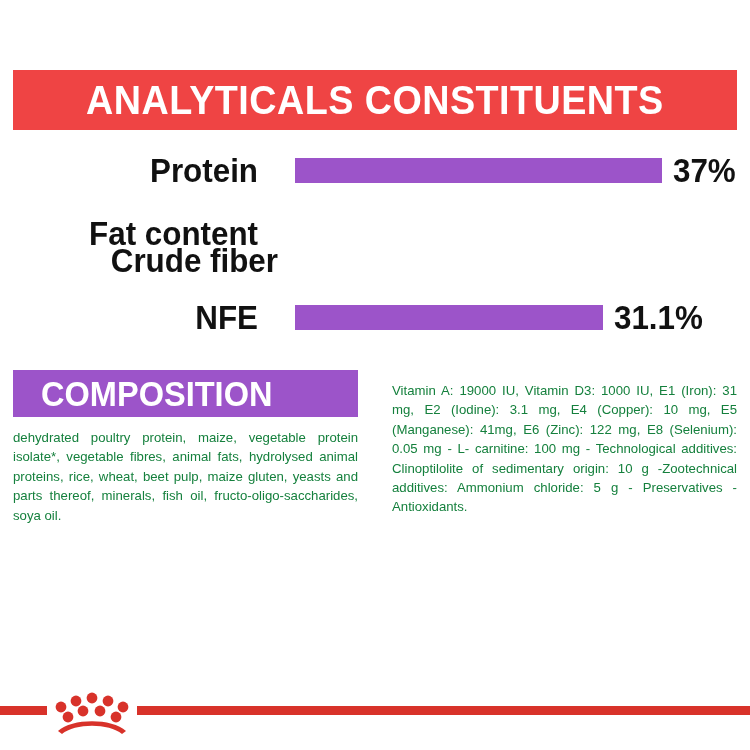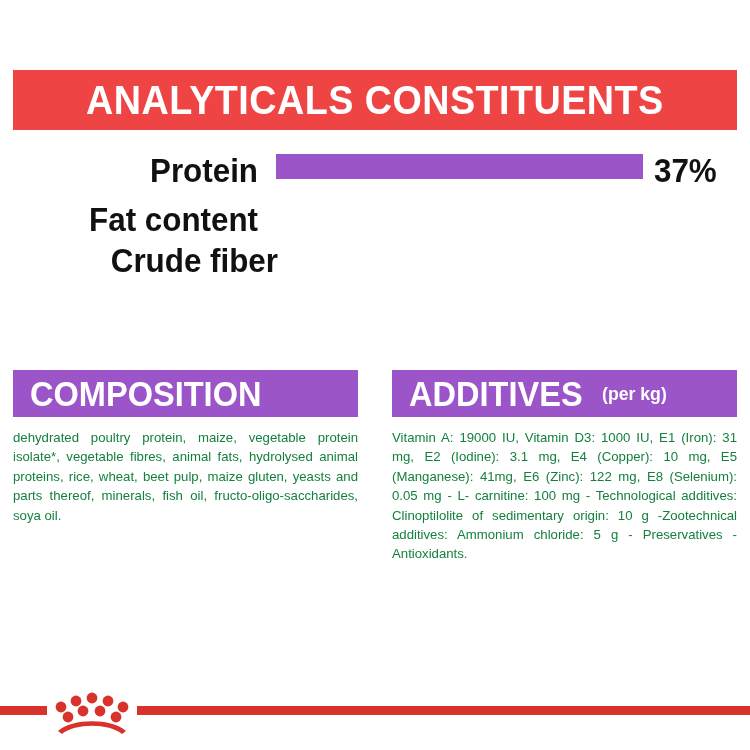--- a/index.html
+++ b/index.html
@@ -59,23 +59,23 @@
     color: #111111;
     font-family: "Liberation Sans Narrow", "Liberation Sans", sans-serif;
     font-weight: bold;
     font-size: 33px;
     line-height: 33px;
     transform: scaleX(0.95);
     transform-origin: right center;
     white-space: nowrap;
   }
   .bar-track {
-    margin-left: 18px;
-    display: flex;
-    align-items: flex-start;
+    margin-left: 37px;
+    display: flex;
+    align-items: center;
   }
   .bar-fill {
     height: 25px;
     background: #9c54c9;
   }
   .bar-value {
     margin-left: 11px;
     color: #111111;
     font-family: "Liberation Sans Narrow", "Liberation Sans", sans-serif;
     font-weight: bold;
@@ -93,21 +93,21 @@
     width: 345px;
   }
   .section.left  { left: 13px; }
   .section.right { left: 392px; }
 
   .section-banner {
     height: 47px;
     background: #9c54c9;
     display: flex;
     align-items: center;
-    padding-left: 17px;
+    padding-left: 28px;
     box-sizing: border-box;
   }
   .section-banner .section-title {
     color: #ffffff;
     font-family: "Liberation Sans Narrow", "Liberation Sans", sans-serif;
     font-weight: bold;
     font-size: 35px;
     line-height: 35px;
     transform: scaleX(0.93);
     transform-origin: left center;
@@ -172,43 +172,46 @@
 <div class="chart">
 
   <div class="bar-row" style="top:0px;">
     <div class="bar-label">Protein</div>
     <div class="bar-track">
       <div class="bar-fill" style="width:367px;"></div>
       <div class="bar-value">37%</div>
     </div>
   </div>
 
-  <div class="bar-row" style="top:49px;">
+  <div class="bar-row" style="top:63px;">
     <div class="bar-label">Fat content</div>
   </div>
 
   <div class="bar-row" style="top:90px;padding-left:20px;">
     <div class="bar-label">Crude fiber</div>
   </div>
 
+  <div class="bar-row" style="top:147px;">
+    <div class="bar-label">NFE</div>
+    <div class="bar-track">
+      <div class="bar-fill" style="width:308px;"></div>
+      <div class="bar-value">31.1%</div>
+    </div>
+  </div>
 
 </div>
 
 <div class="section left">
   <div class="section-banner">
     <span class="section-title">COMPOSITION</span>
   </div>
   <div class="section-body narrow">dehydrated poultry protein, maize, vegetable protein isolate*, vegetable fibres, animal fats, hydrolysed animal proteins, rice, wheat, beet pulp, maize gluten, yeasts and parts thereof, minerals, fish oil, fructo-oligo-saccharides, soya oil.</div>
 </div>
 
 <div class="section right">
-  <div class="section-banner">
-    <span class="section-title">ADDITIVES</span>
-    <span class="section-suffix">(per kg)</span>
-  </div>
   <div class="section-body narrow">Vitamin A: 19000 IU, Vitamin D3: 1000 IU, E1 (Iron): 31 mg, E2 (Iodine): 3.1 mg, E4 (Copper): 10 mg, E5 (Manganese): 41mg, E6 (Zinc): 122 mg, E8 (Selenium): 0.05 mg - L- carnitine: 100 mg - Technological additives: Clinoptilolite of sedimentary origin: 10 g -Zootechnical additives: Ammonium chloride: 5 g - Preservatives - Antioxidants.</div>
 </div>
 
 <div class="footer">
   <div class="footer-rule-left"></div>
   <div class="footer-rule-right"></div>
   <svg class="crown" viewBox="0 0 80 46">
     <g fill="#d8322a">
       <circle cx="9" cy="17" r="5.4"></circle>
       <circle cx="24" cy="11" r="5.4"></circle>

